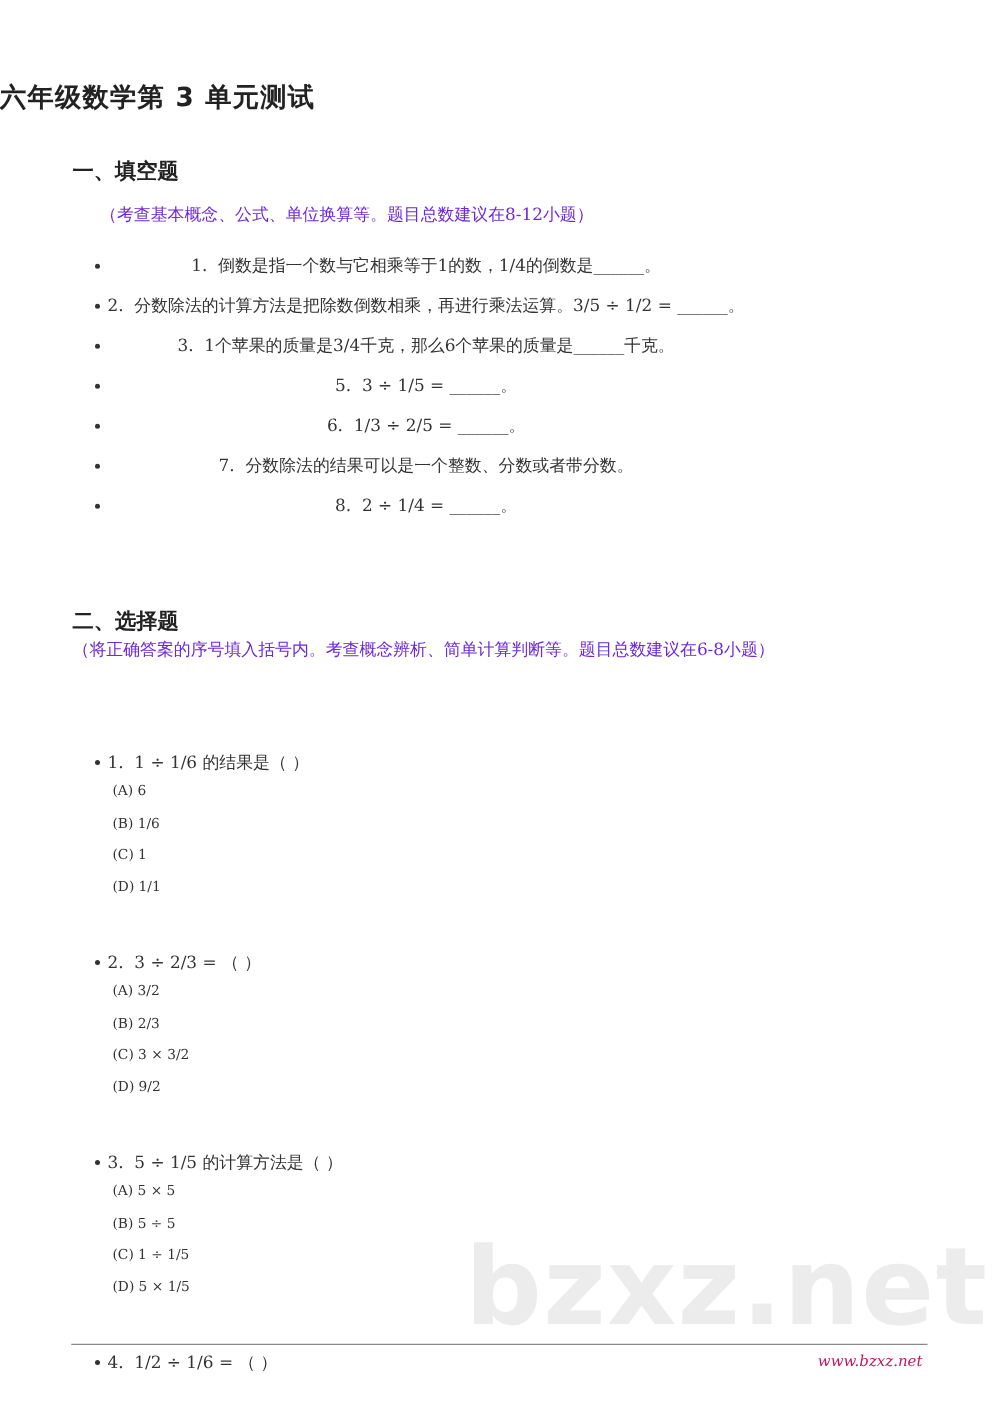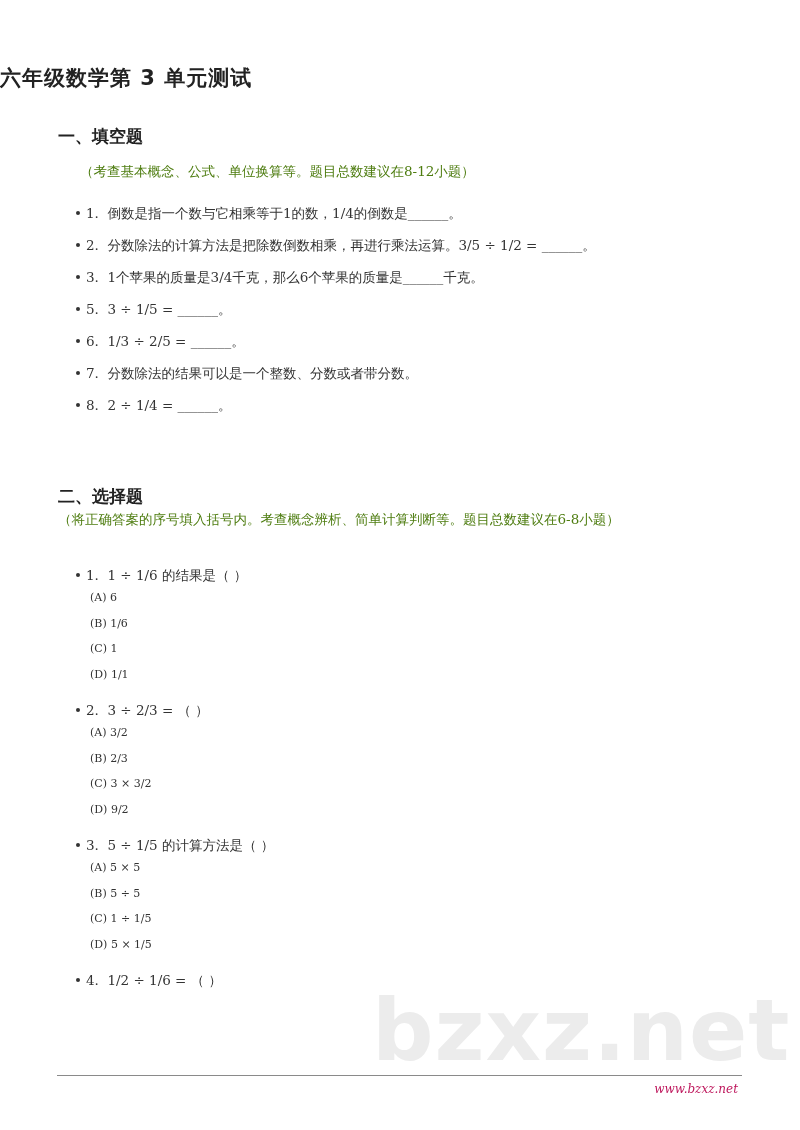--- a/index.html
+++ b/index.html
@@ -10,31 +10,31 @@
   }
   .title {
     position: absolute; top: 64px; left: 0; width: 800px; text-align: left;
     font-size: 21px; font-weight: bold; color: #222; letter-spacing: 1px;
     font-family: "DejaVu Sans", sans-serif;
   }
   .section-h {
     position: absolute; left: 58px; font-size: 17px; font-weight: bold; color: #222;
     font-family: "DejaVu Sans", sans-serif;
   }
-  .note { position: absolute; font-size: 13.5px; color: #4d7c0f; }
+  .note { position: absolute; font-size: 13.5px; color: #6d28d9; }
   .list { position: absolute; left: 76px; margin: 0; padding: 0; list-style: none; }
   .item { position: relative; font-size: 13.5px; color: #333; line-height: 18px; }
   .item .bullet {
     position: absolute; left: 0; top: 7px; width: 4px; height: 4px; border-radius: 50%; background: #333;
   }
   .item .qtext { padding-left: 10px; white-space: pre; }
-  .fill .item { height: 32px; }
+  .fill .item { height: 32px; text-align: center; }
   .opts { margin: 5px 0 0 14px; padding: 0; list-style: none; }
   .opt { font-size: 11px; line-height: 18px; height: 25.5px; white-space: pre; color: #333; }
-  .choice .item { margin-bottom: 10px; }
+  .choice .item { margin-bottom: 10px; margin-top: 35px; }
   .watermark {
     position: absolute; left: 372px; top: 980px; font-family: "DejaVu Sans", sans-serif;
     font-size: 86px; font-weight: bold; color: #ececec; letter-spacing: 1px;
   }
   .footer-rule { position: absolute; left: 57px; top: 1075px; width: 685px; height: 1px; background: #8a8a8a; }
   .footer-url {
     position: absolute; right: 62px; top: 1082px; font-size: 12px; font-style: italic; color: #be185d;
     font-family: "DejaVu Serif", serif;
   }
 </style>

